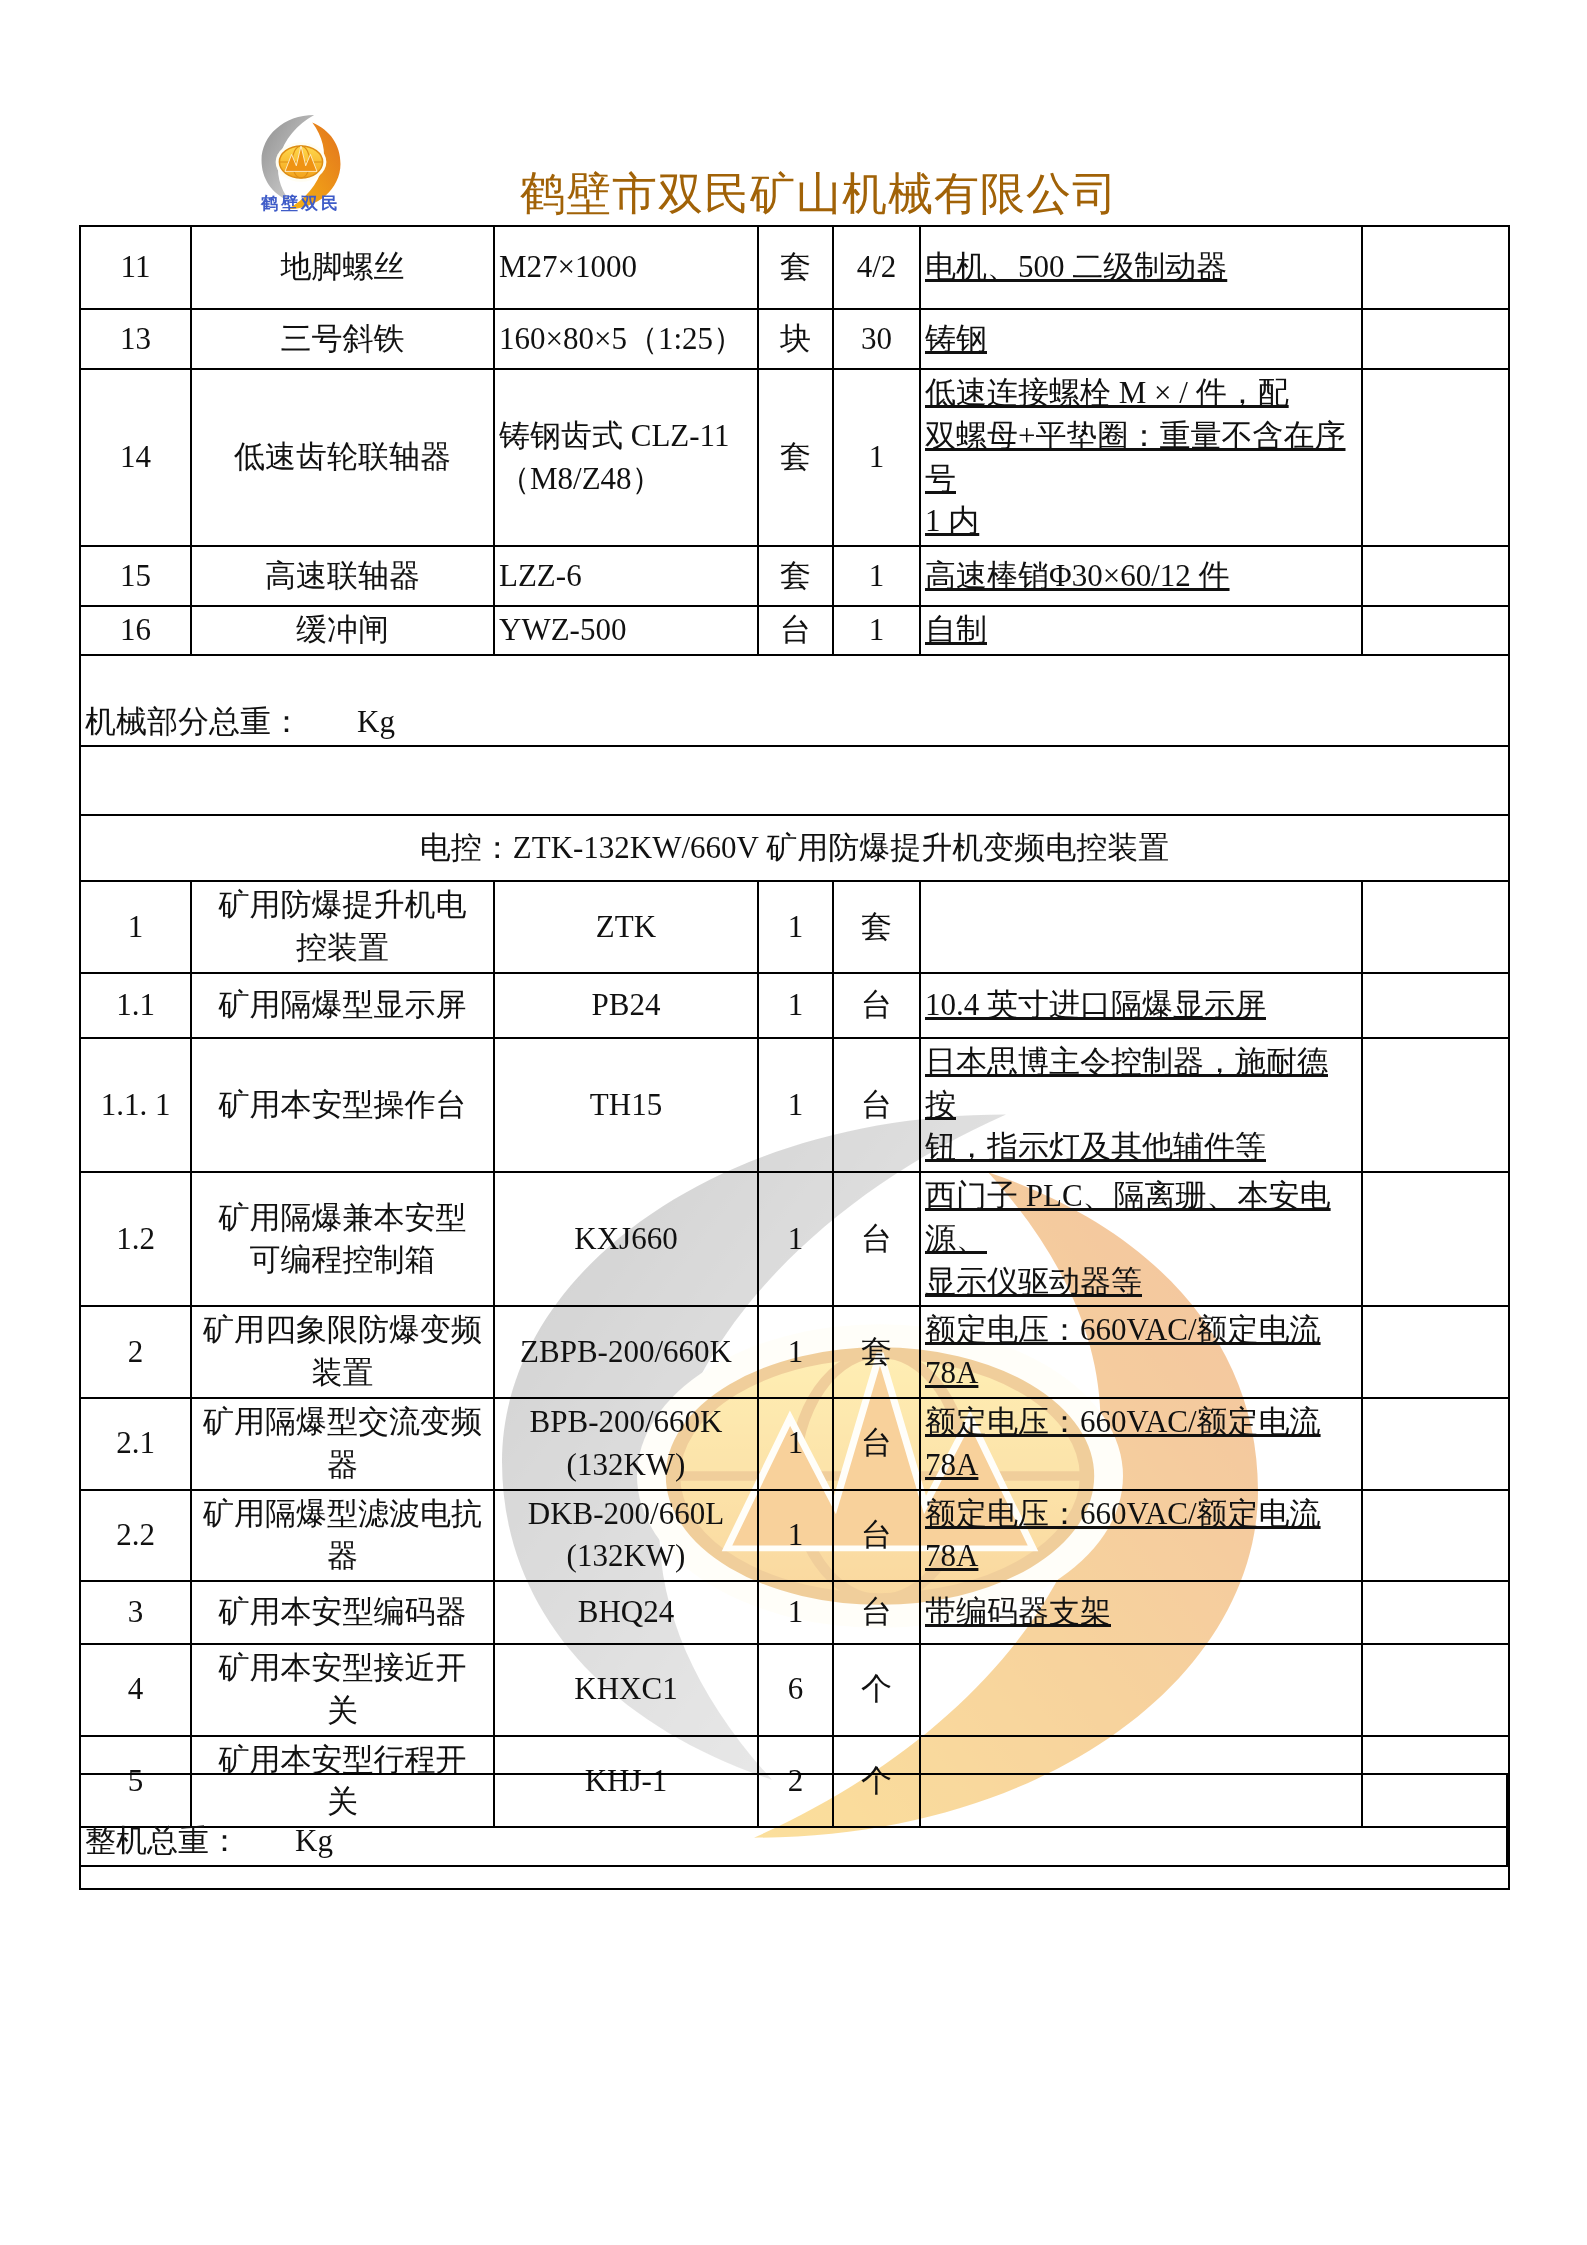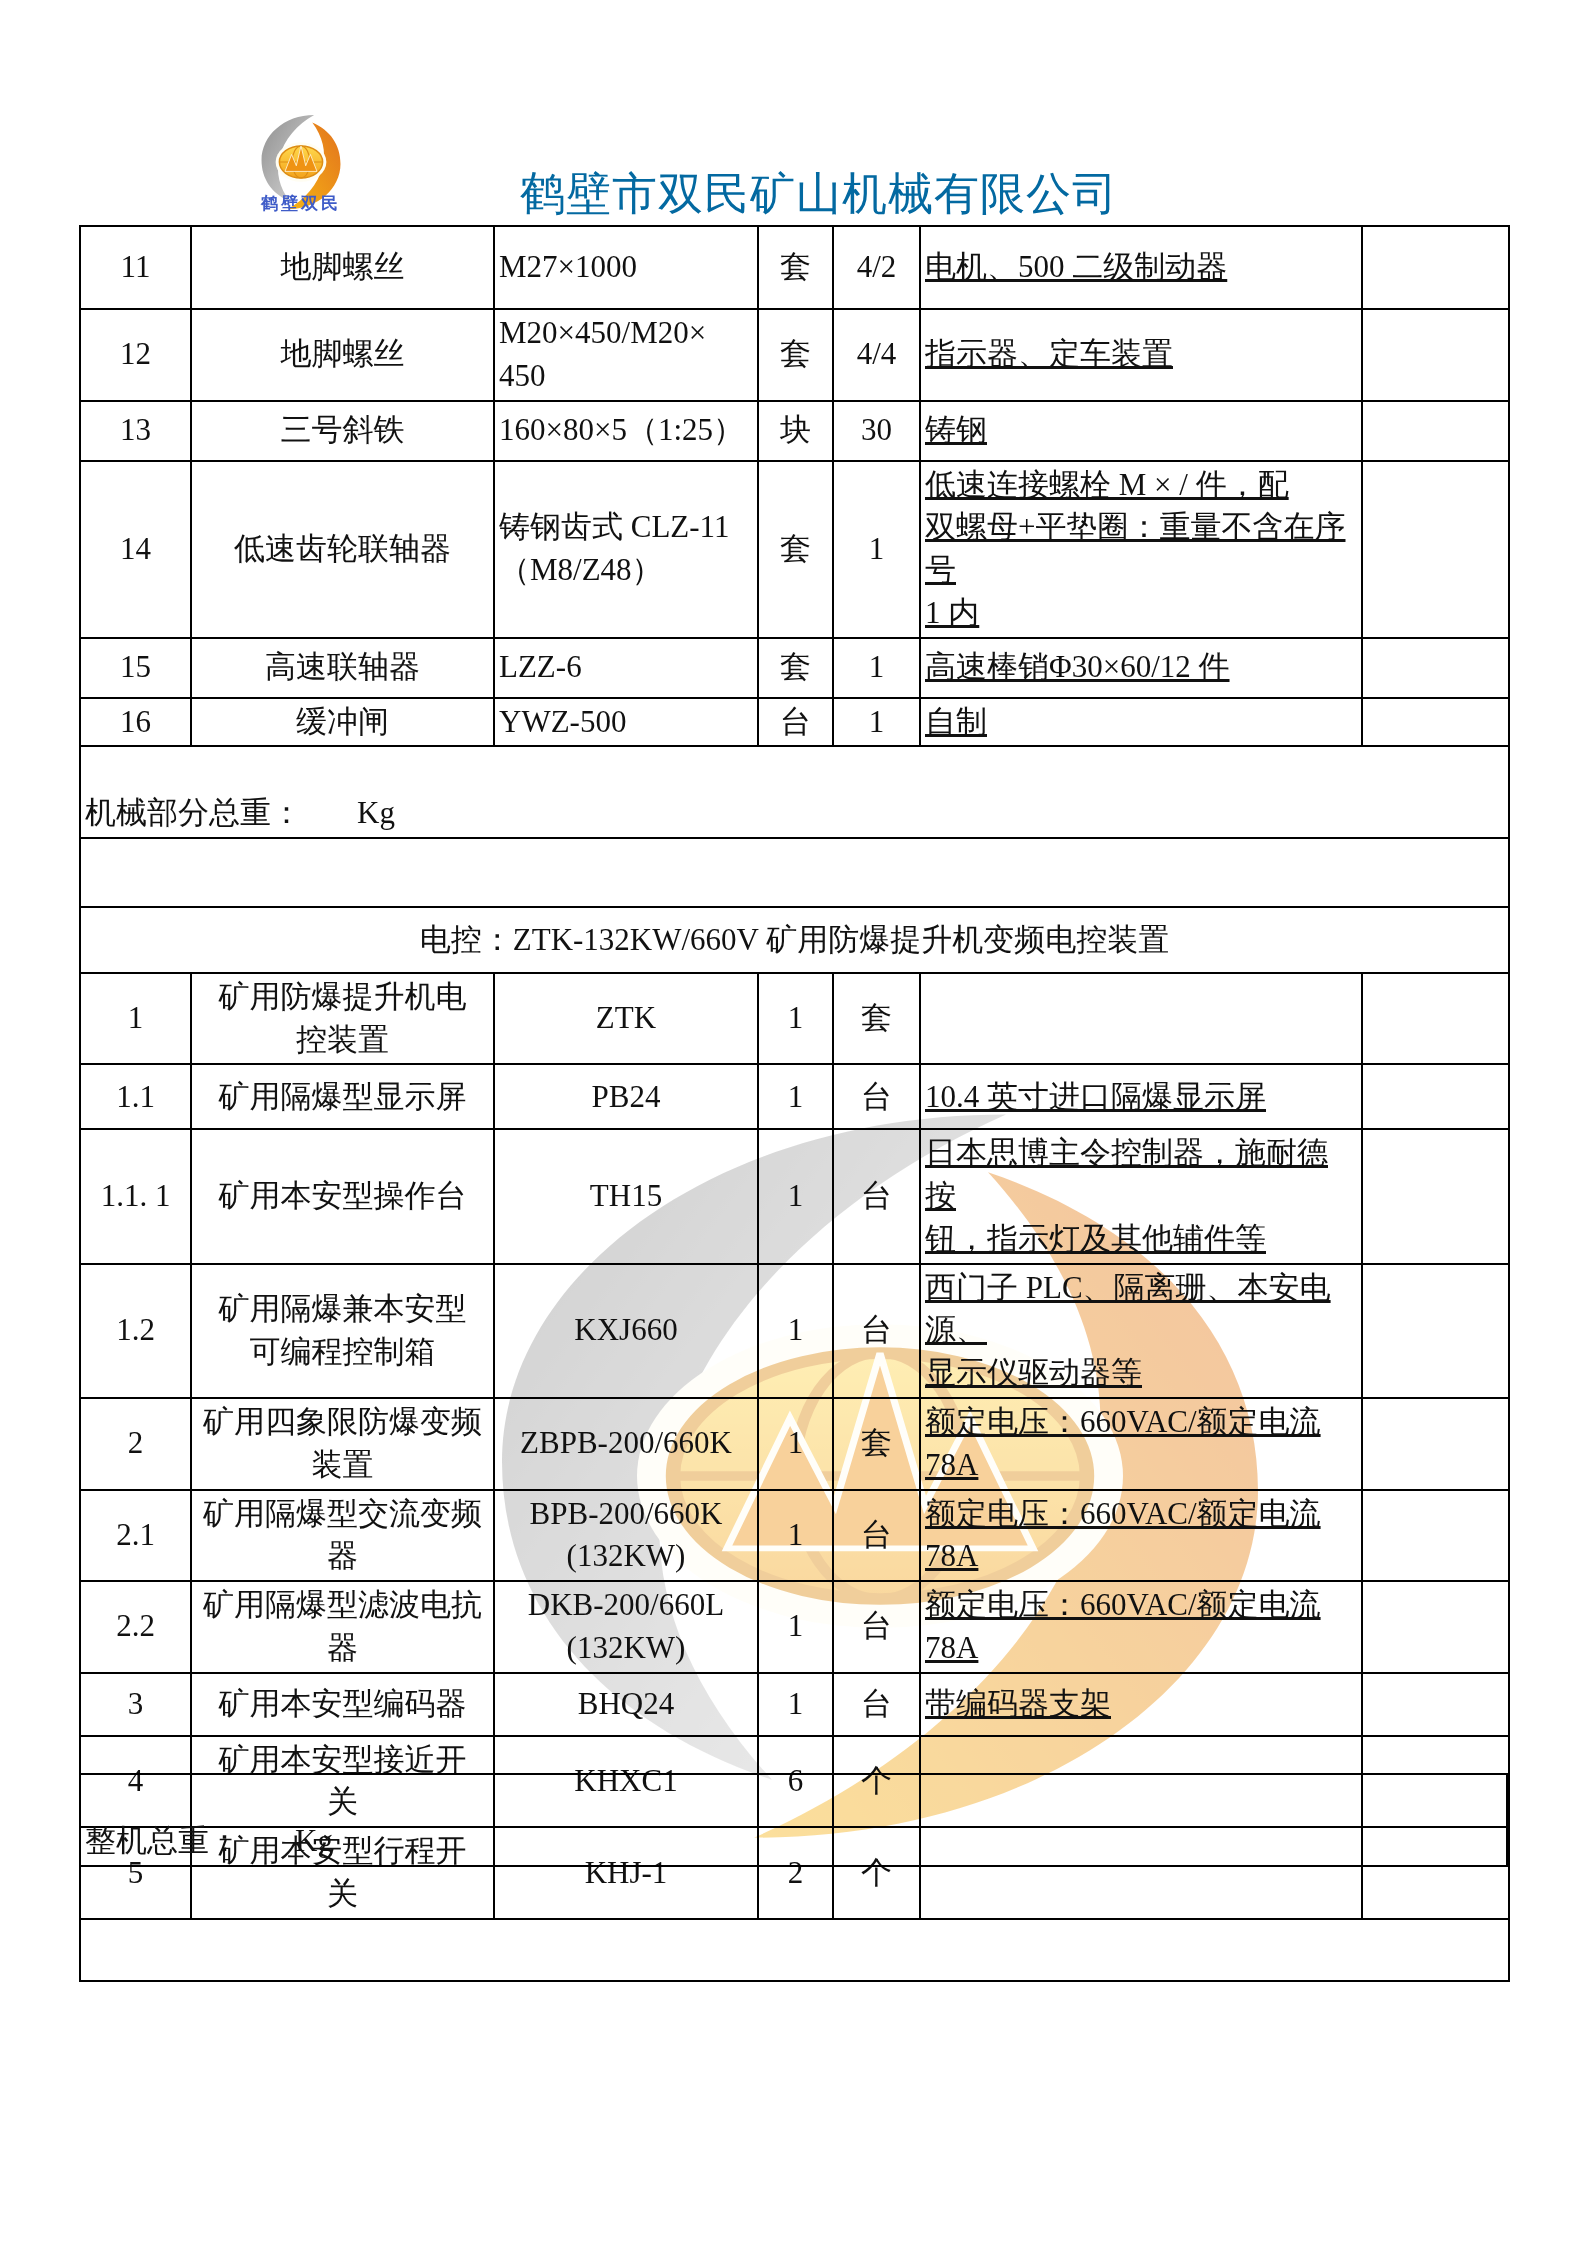--- a/index.html
+++ b/index.html
@@ -15,21 +15,21 @@
   .logo-box{position:absolute;left:254px;top:110px;width:94px;height:104px;}
   .logo-caption{
     position:absolute;left:248px;top:192px;width:106px;
     text-align:center;font-size:17px;font-weight:bold;
     color:#3f5cc8;letter-spacing:3px;
     font-family:"Liberation Serif","DejaVu Serif",serif;
   }
   .company-title{
     position:absolute;left:520px;top:168px;width:600px;height:52px;
     font-size:45px;line-height:52px;letter-spacing:1px;
-    color:#0369a1;white-space:nowrap;
+    color:#a16207;white-space:nowrap;
     font-family:"Liberation Sans","DejaVu Sans",sans-serif;
   }
   
   .watermark{
     position:absolute;left:430px;top:1100px;width:900px;height:810px;
     opacity:0.42;z-index:0;pointer-events:none;
   }
   
   table.doc{
     position:absolute;left:79px;z-index:1;
@@ -112,30 +112,20 @@
     <tbody>
       <tr class="mech" style="height: 83px;">
           <td class="col-no">11</td>
           <td class="col-name">地脚螺丝</td>
           <td class="col-spec">M27×1000</td>
           <td class="col-unit">套</td>
           <td class="col-qty">4/2</td>
           <td class="col-note">电机、500 二级制动器</td>
           <td class="col-blank"></td>
         </tr>
-        <tr class="mech" style="height: 87px;">
-          <td class="col-no">12</td>
-          <td class="col-name">地脚螺丝</td>
-          <td class="col-spec">M20×450/M20×
-450</td>
-          <td class="col-unit">套</td>
-          <td class="col-qty">4/4</td>
-          <td class="col-note">指示器、定车装置</td>
-          <td class="col-blank"></td>
-        </tr>
         <tr class="mech" style="height: 60px; padding-left: 38px;">
           <td class="col-no">13</td>
           <td class="col-name">三号斜铁</td>
           <td class="col-spec">160×80×5（1:25）</td>
           <td class="col-unit">块</td>
           <td class="col-qty">30</td>
           <td class="col-note">铸钢</td>
           <td class="col-blank"></td>
         </tr>
         <tr class="mech" style="height: 128px;">

